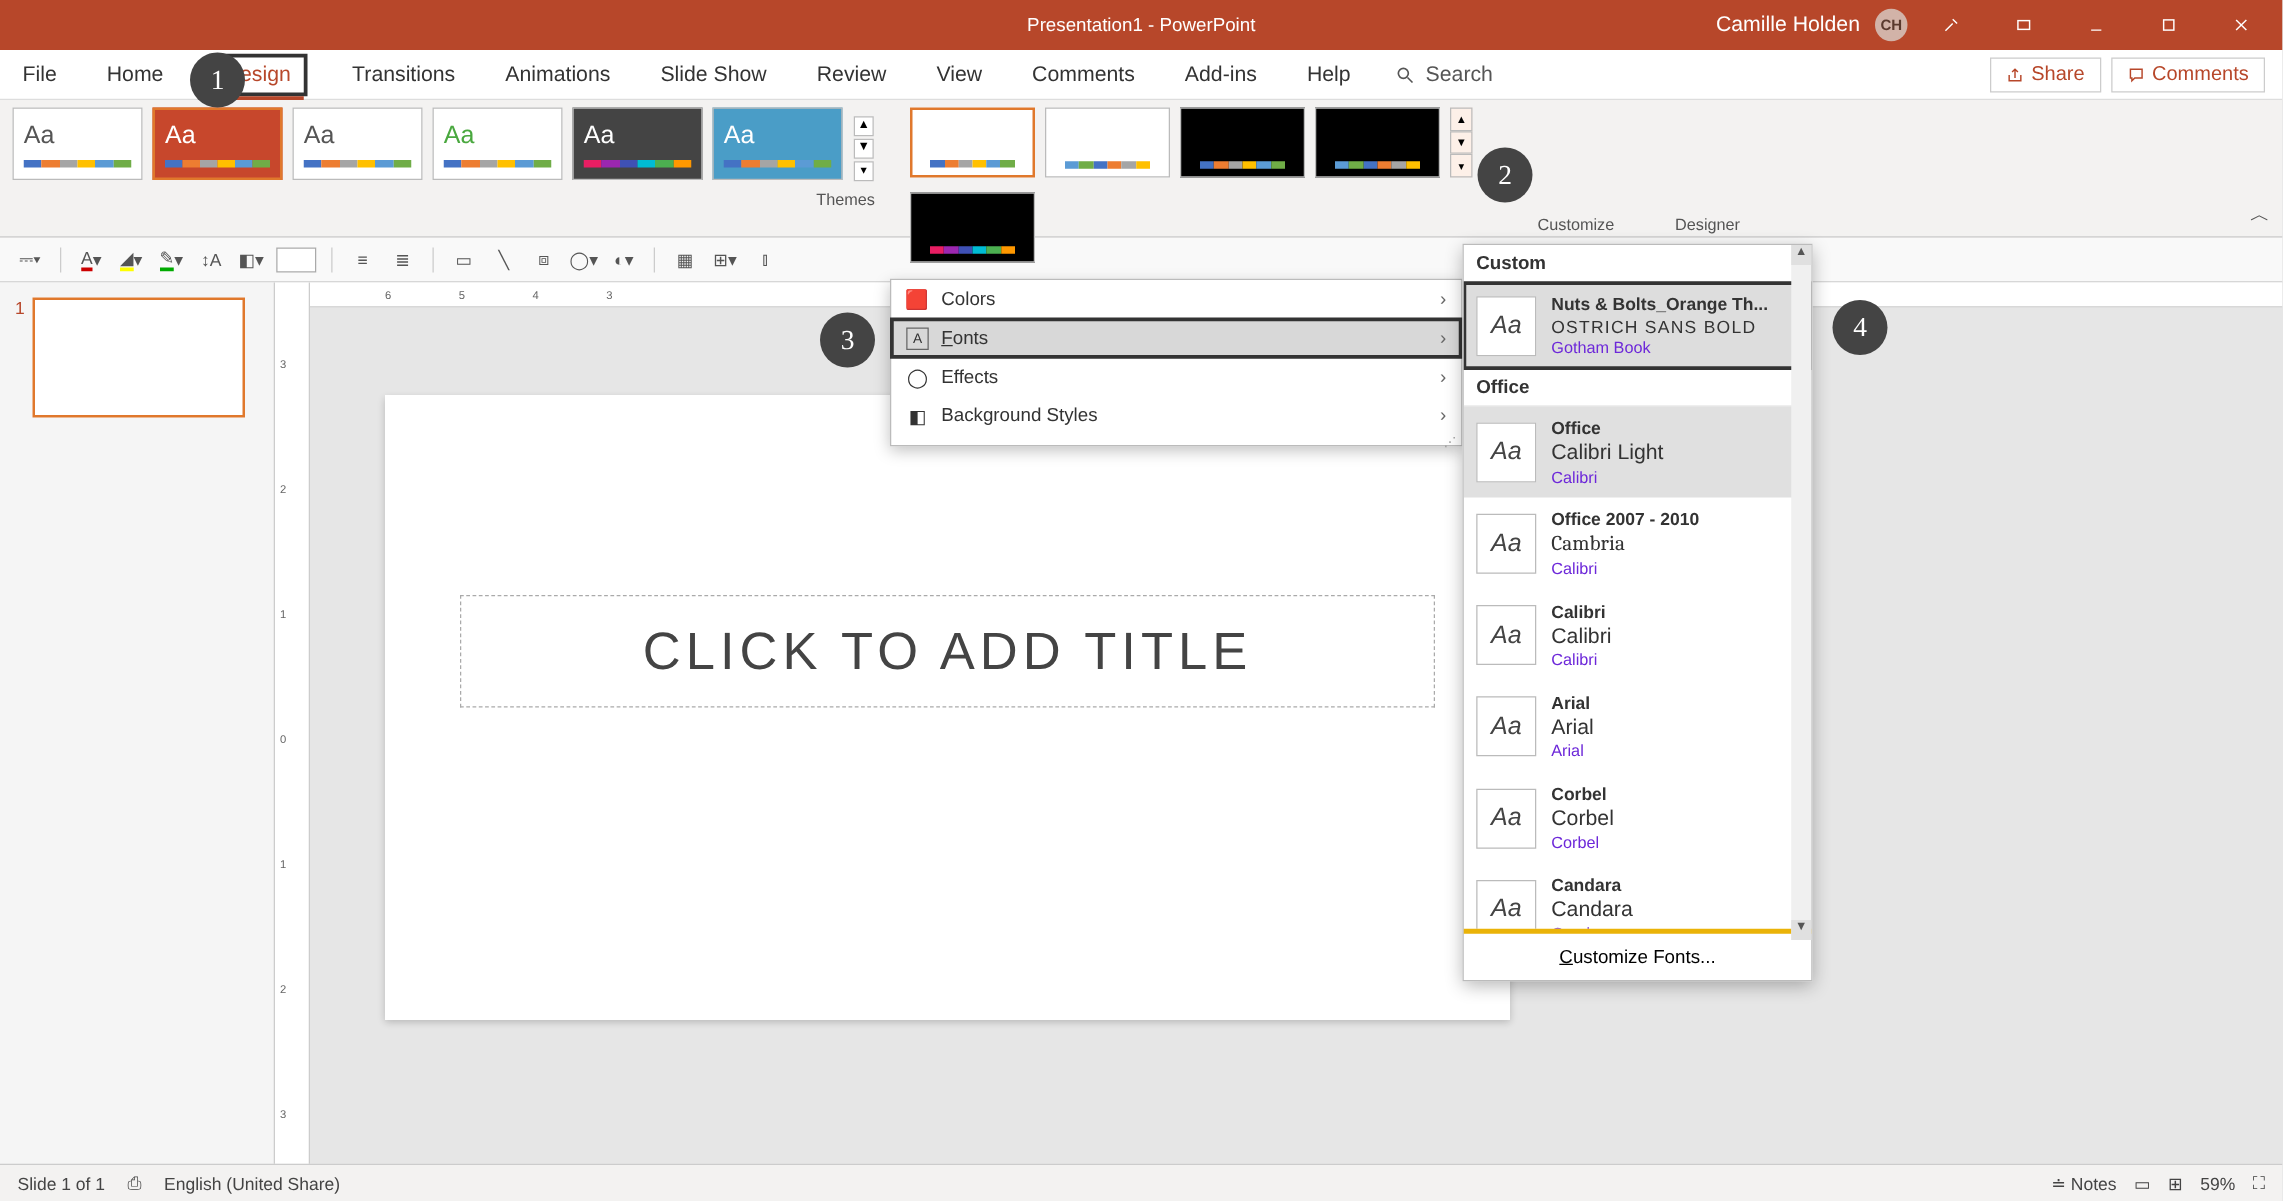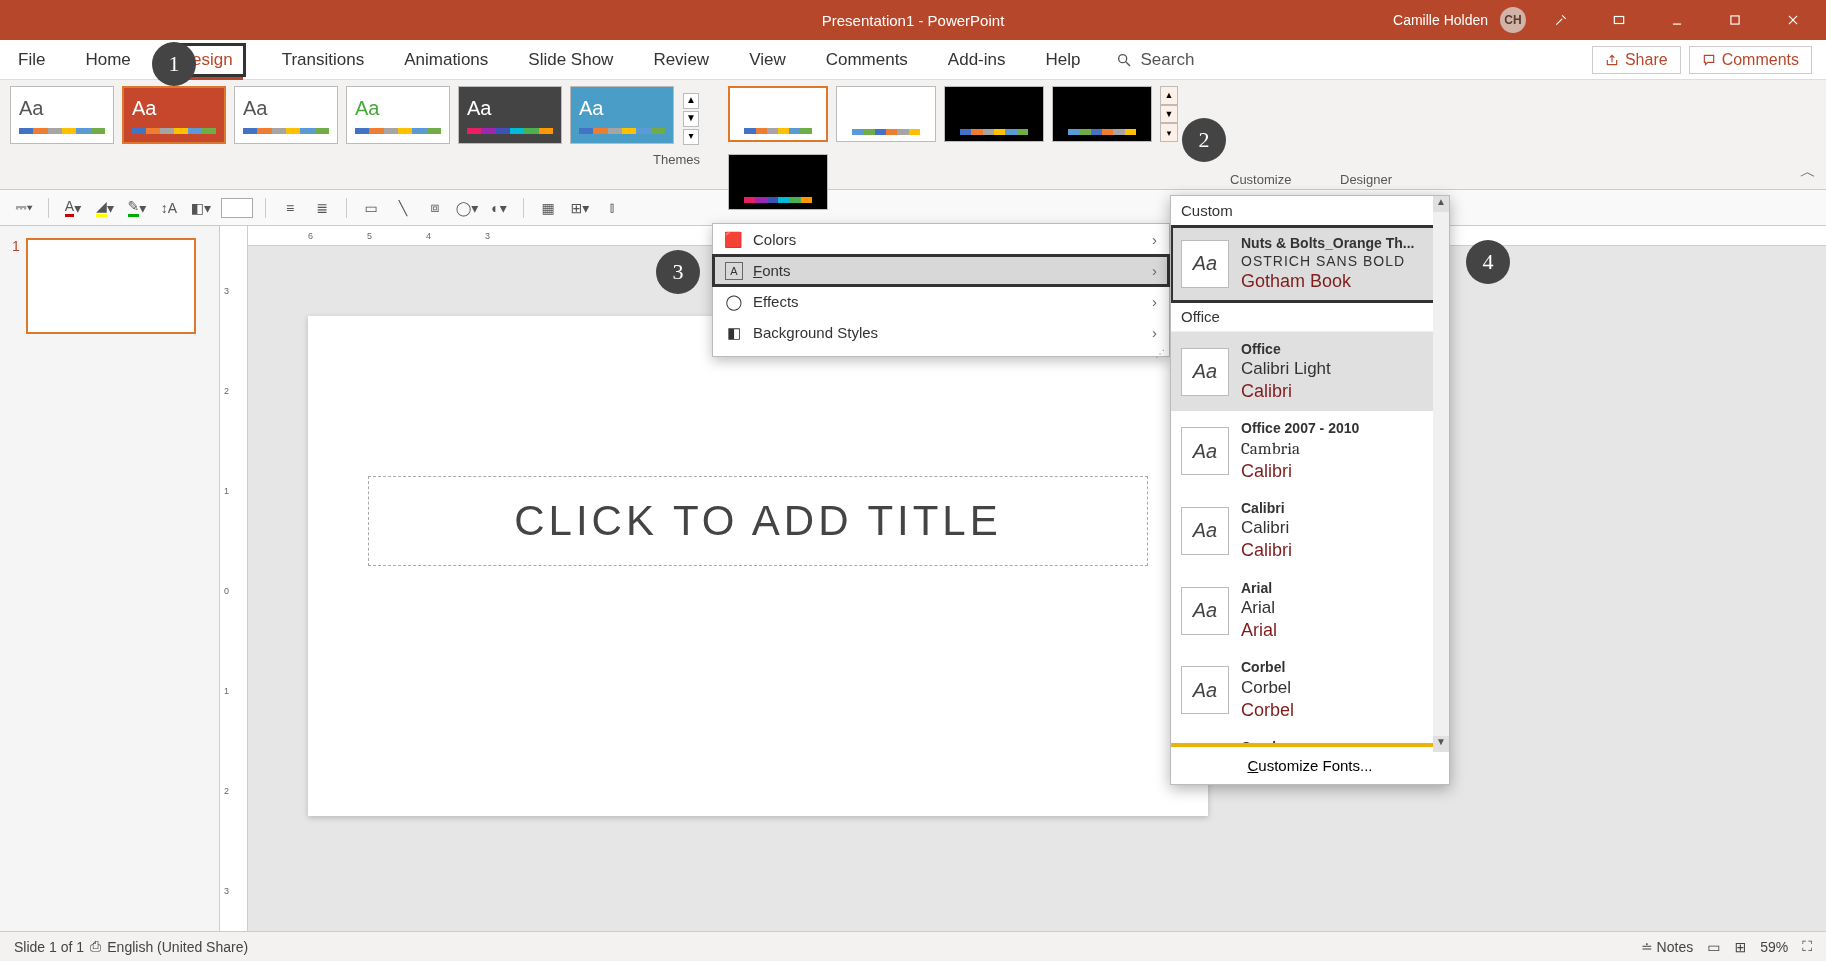--- a/index.html
+++ b/index.html
@@ -2,21 +2,21 @@
 <html><head>
 <meta charset="utf-8">
 <style>
   * { box-sizing: border-box; margin: 0; padding: 0; font-family: "Segoe UI", Arial, sans-serif; }
   body { background: #e6e6e6; width: 1826px; height: 961px; overflow: hidden; position: relative; }
 
   
   .title-bar { background: #b7472a; height: 40px; display: flex; align-items: center; color: #fff; position: relative; }
   .title-center { position: absolute; left: 50%; transform: translateX(-50%); font-size: 15px; }
   .title-right { margin-left: auto; display: flex; align-items: center; gap: 12px; padding-right: 10px; }
-  .user-name { font-size: 14px; }
+  .user-name { font-size: 17px; }
   .avatar { width: 26px; height: 26px; border-radius: 50%; background: #d2b3a8; color: #5a3a2e; font-size: 12px; display: flex; align-items: center; justify-content: center; font-weight: 600; }
   .win-btn { width: 46px; height: 40px; display: flex; align-items: center; justify-content: center; color: #fff; cursor: pointer; }
   .win-btn svg { width: 14px; height: 14px; }
 
   
   .ribbon-tabs { background: #fff; height: 40px; display: flex; align-items: center; border-bottom: 1px solid #ddd; padding: 0 14px; gap: 32px; position: relative; }
   .ribbon-tab { font-size: 17px; color: #333; cursor: pointer; padding: 6px 4px; position: relative; }
   .ribbon-tab.active { color: #b7472a; }
   .ribbon-tab.active::after { content:""; position:absolute; left:0; right:0; bottom:-6px; height:3px; background:#b7472a; }
   .design-box { border: 3px solid #333; padding: 4px 10px; }
@@ -83,39 +83,39 @@
   .dropdown-menu { position:absolute; left:712px; top:223px; width:458px; background:#fff; border:1px solid #bbb; box-shadow:0 4px 12px rgba(0,0,0,0.25); z-index:50; }
   .dd-item { height:31px; display:flex; align-items:center; padding:0 12px; gap:10px; font-size:15px; color:#333; cursor:pointer; }
   .dd-item.hl { background:#d8d8d8; outline:3px solid #333; outline-offset:-2px; }
   .dd-item .arrow { margin-left:auto; color:#666; }
   .dd-icon { width:18px; height:18px; display:flex; align-items:center; justify-content:center; }
   .dd-drag { height:8px; display:flex; justify-content:flex-end; padding-right:4px; color:#999; font-size:10px; }
 
   
   .fonts-panel { position:absolute; left:1170px; top:195px; width:280px; height:590px; background:#fff; border:1px solid #bbb; box-shadow:0 4px 14px rgba(0,0,0,0.3); z-index:60; display:flex; flex-direction:column; }
   .fonts-scroll { flex:1; overflow:hidden; }
-  .fp-section { padding:6px 10px; font-weight:400; font-size:15px; color:#333; border-bottom:1px solid #eee; }
+  .fp-section { padding:6px 10px; font-weight:700; font-size:15px; color:#333; border-bottom:1px solid #eee; }
   .font-item { display:flex; gap:12px; padding:8px 10px; cursor:pointer; align-items:center; }
   .font-item.hl { background:#ddd; outline:3px solid #333; outline-offset:-2px; }
   .font-item.sel { background:#e0e0e0; }
   .font-swatch { width:48px; height:48px; border:1px solid #bbb; background:#fff; display:flex; align-items:center; justify-content:center; font-size:20px; color:#444; font-style:italic; }
   .font-info { display:flex; flex-direction:column; font-size:14px; color:#333; line-height:1.3; }
   .font-info .name { font-weight:600; }
   .font-info .hfont { font-size:17px; }
-  .font-info .bfont { color:#7f1d1d; font-size:18px; }
+  .font-info .bfont { color:#6d28d9; font-size:13px; }
   .fp-footer { border-top:4px solid #eab308; padding:10px; text-align:center; font-size:15px; cursor:pointer; }
   .fp-scroll { position:absolute; right:0; top:0; bottom:32px; width:16px; background:#f0f0f0; display:flex; flex-direction:column; }
   .fp-scroll .btn { height:16px; text-align:center; font-size:10px; color:#555; background:#e0e0e0; cursor:pointer; }
   .fp-scroll .track { flex:1; }
 
   
   .callout { position:absolute; width:44px; height:44px; border-radius:50%; background:#444; color:#fff; display:flex; align-items:center; justify-content:center; font-size:22px; z-index:200; font-family:Georgia, serif; }
 
   
-  .status-bar { position:absolute; bottom:0; left:0; right:0; height:30px; background:#f3f2f1; border-top:1px solid #ccc; display:flex; align-items:center; padding:0 14px; font-size:14px; color:#444; gap:6px; }
+  .status-bar { position:absolute; bottom:0; left:0; right:0; height:30px; background:#f3f2f1; border-top:1px solid #ccc; display:flex; align-items:center; padding:0 14px; font-size:14px; color:#444; gap:18px; }
   .status-right { margin-left:auto; display:flex; align-items:center; gap:14px; }
 
   .underline-accent { text-decoration:underline; text-decoration-color:currentColor; }
 
   
   .c1{background:#4472c4}.c2{background:#ed7d31}.c3{background:#a5a5a5}.c4{background:#ffc000}.c5{background:#5b9bd5}.c6{background:#70ad47}
   .d1{background:#e91e63}.d2{background:#9c27b0}.d3{background:#3f51b5}.d4{background:#00bcd4}.d5{background:#4caf50}.d6{background:#ff9800}
 </style>
 </head>
 <body>

